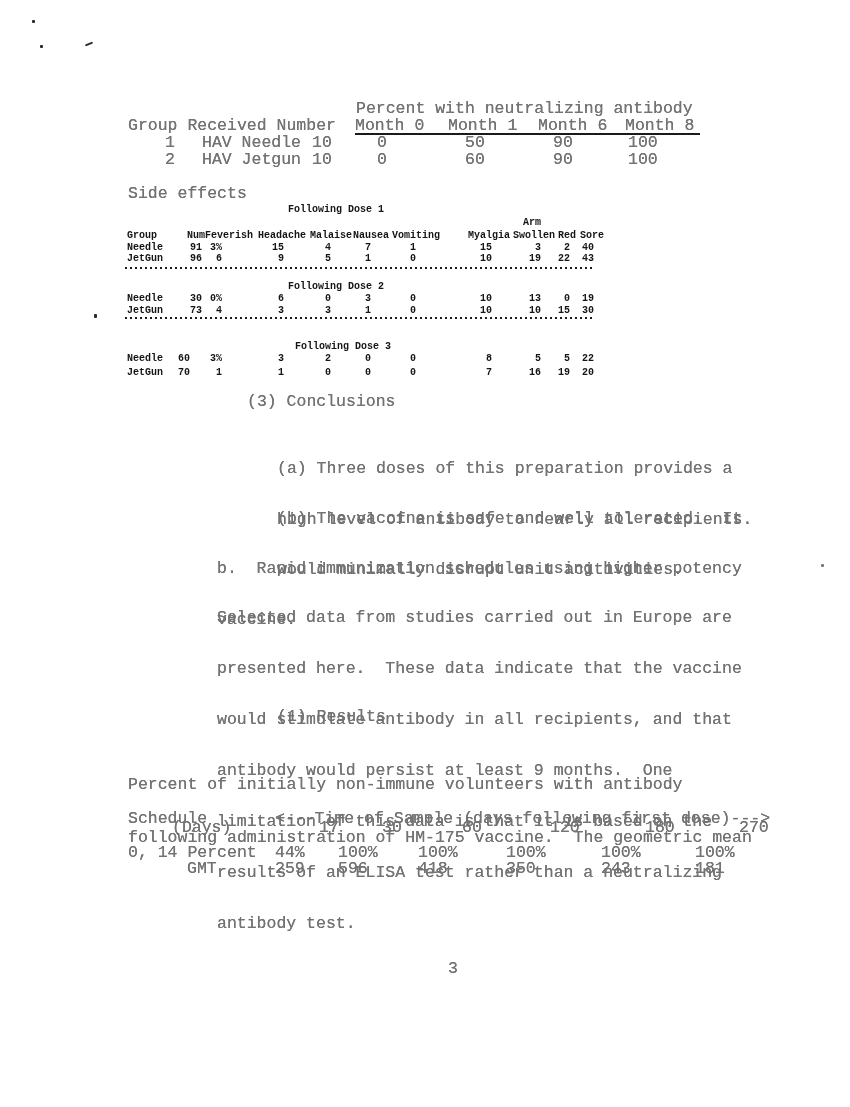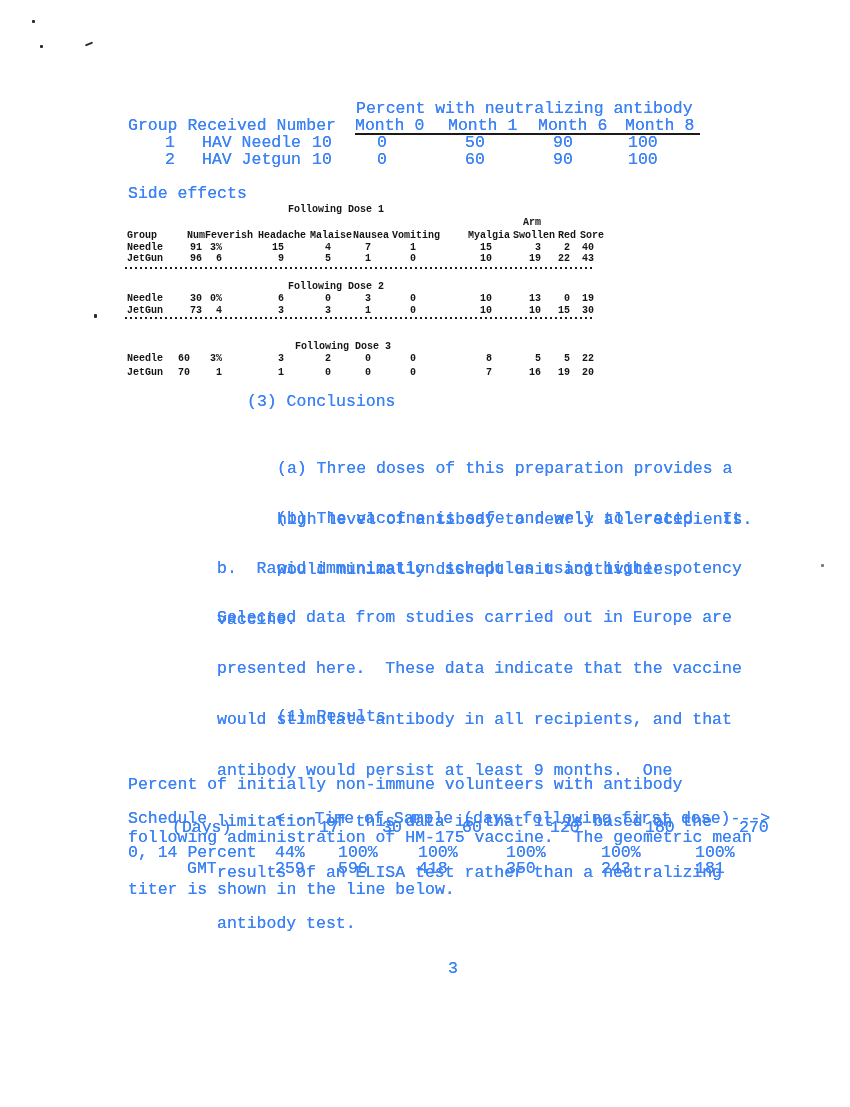--- a/index.html
+++ b/index.html
@@ -4,21 +4,21 @@
 <style>
   html,body { margin:0; padding:0; background:#e8e8e8; }
   .page {
     position:relative; width:850px; height:1107px; margin:0 auto;
     background:#ffffff; overflow:hidden;
     font-family:"Liberation Mono", monospace; color:#151515;
   }
   
   .t {
     position:absolute; font-size:16.5px; line-height:17px;
-    white-space:pre; color:#3b82f6; text-shadow:0 0 .5px currentColor;
+    white-space:pre; color:#737373; text-shadow:0 0 .5px currentColor;
   }
   .t .ln { height:17px; white-space:pre; }
   
   .s {
     position:absolute; font-size:10px; line-height:12px; font-weight:bold;
     white-space:pre; color:#151515;
   }
   .row { left:0; top:0; width:850px; height:12px; }
   .row span { position:absolute; top:0; }
   .trow { left:0; width:850px; height:17px; }
@@ -228,21 +228,20 @@
     <div class="ln">antibody would persist at least 9 months.  One</div>
     <div class="ln">limitation of this data is that it is based on the</div>
     <div class="ln">results of an ELISA test rather than a neutralizing</div>
     <div class="ln">antibody test.</div>
   </div>
 
   <div class="t" style="left:277px;top:708px;">(1) Results</div>
   <div class="t" style="left:128px;top:741px;line-height:17.5px;">
     <div class="ln" style="height:17.5px;">Percent of initially non-immune volunteers with antibody</div>
     <div class="ln" style="height:17.5px;">following administration of HM-175 vaccine.  The geometric mean</div>
-    <div class="ln" style="height:17.5px;">titer is shown in the line below.</div>
   </div>
 
   <div class="t trow" style="top:810px;">
     <span class="sc0">Schedule</span>
     <span class="sc1">&lt;---Time of Sample (days following first dose)---&gt;</span>
   </div>
   <div class="t trow" style="top:819px;margin-left:44px;">
     <span class="sc0">(Days)</span>
     <span class="sc1">17</span>
     <span class="sc2">30</span>

